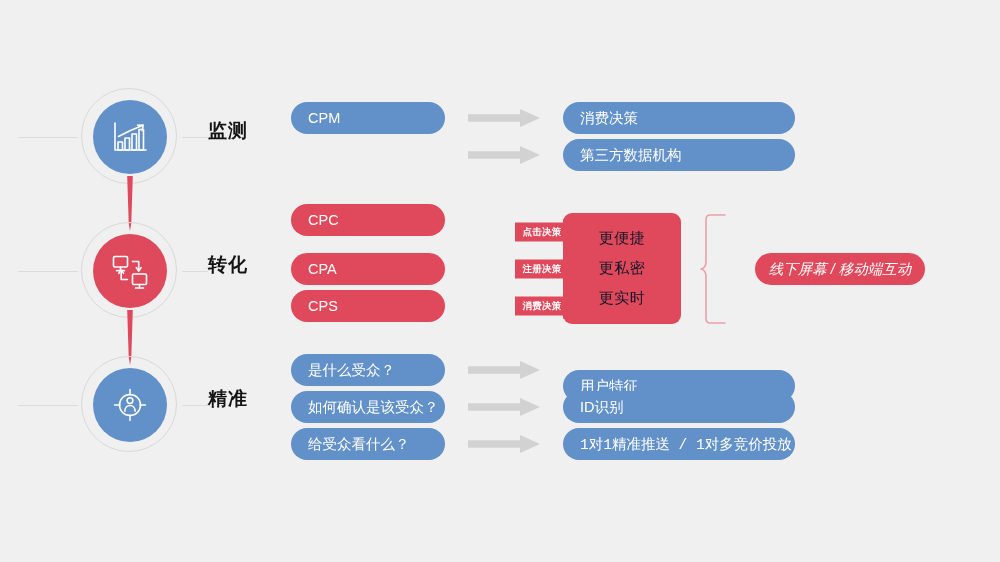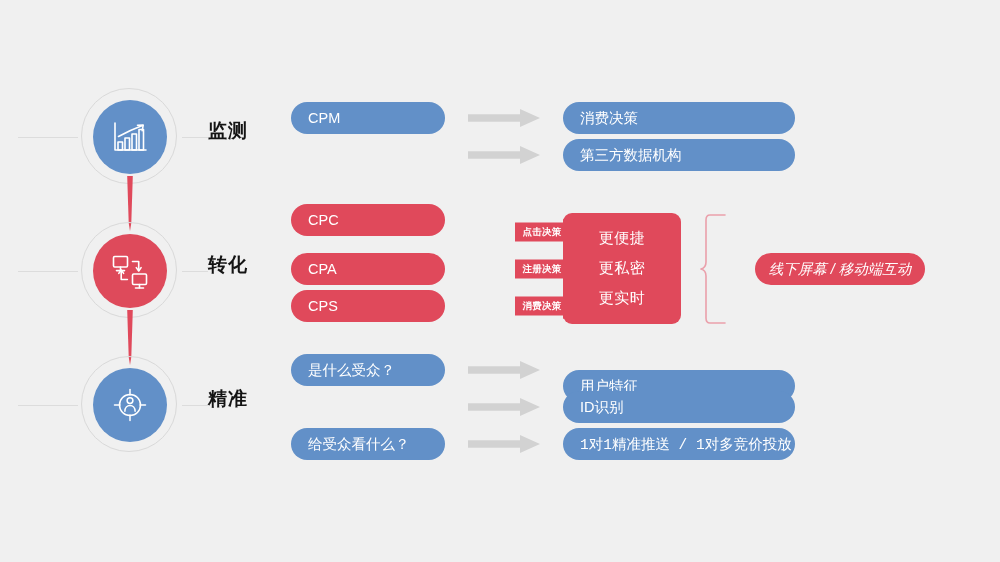--- a/index.html
+++ b/index.html
@@ -72,21 +72,21 @@
     white-space:nowrap;
   }
 
   
   .redbox{
     position:absolute;
     background:#e0495b;
     border-radius:9px;
     display:flex;flex-direction:column;
     align-items:center;justify-content:center;
-    color:#ffffff;font-size:15px;
+    color:#0f172a;font-size:15px;
     gap:11px;
   }
   .redbox span{display:block;letter-spacing:.5px;}
 
   
   .brace{position:absolute;}
   .brace svg{display:block;}
 </style>
 </head>
 <body>
@@ -222,20 +222,21 @@
 
   <div class="brace" style="left:700px;top:214px;">
     <svg width="26" height="110" viewBox="0 0 26 110">
       <path d="M25 1 H10 C7 1 6 3 6 6 V48 C6 52 5 54 1 55 C5 56 6 58 6 62 V104 C6 107 7 109 10 109 H25" fill="none" stroke="#eaa0ab" stroke-width="1.6" stroke-linecap="round" stroke-linejoin="round"></path>
     </svg>
   </div>
 
   <div class="pill red center" style="left:755px;top:253px;width:170px;height:32px;">线下屏幕 / 移动端互动</div>
 
   <div class="pill blue" style="left:291px;top:354px;width:154px;height:32px;">是什么受众？</div>
+  <div class="pill blue" style="left:291px;top:391px;width:154px;height:32px;">如何确认是该受众？</div>
   <div class="pill blue" style="left:291px;top:428px;width:154px;height:32px;">给受众看什么？</div>
 
   <div class="garrow" style="left:468px;top:361px;">
     <svg width="72" height="18" viewBox="0 0 72 18">
         <path d="M0 5.2 H52 V0 L72 9 L52 18 V12.8 H0 Z" fill="#d2d2d2"></path>
       </svg>
   </div>
   <div class="garrow" style="left:468px;top:398px;">
     <svg width="72" height="18" viewBox="0 0 72 18">
         <path d="M0 5.2 H52 V0 L72 9 L52 18 V12.8 H0 Z" fill="#d2d2d2"></path>

